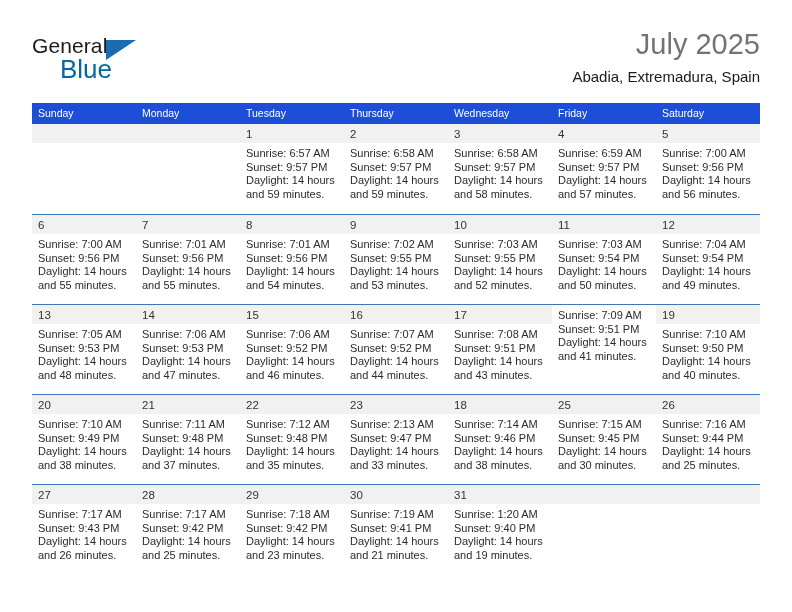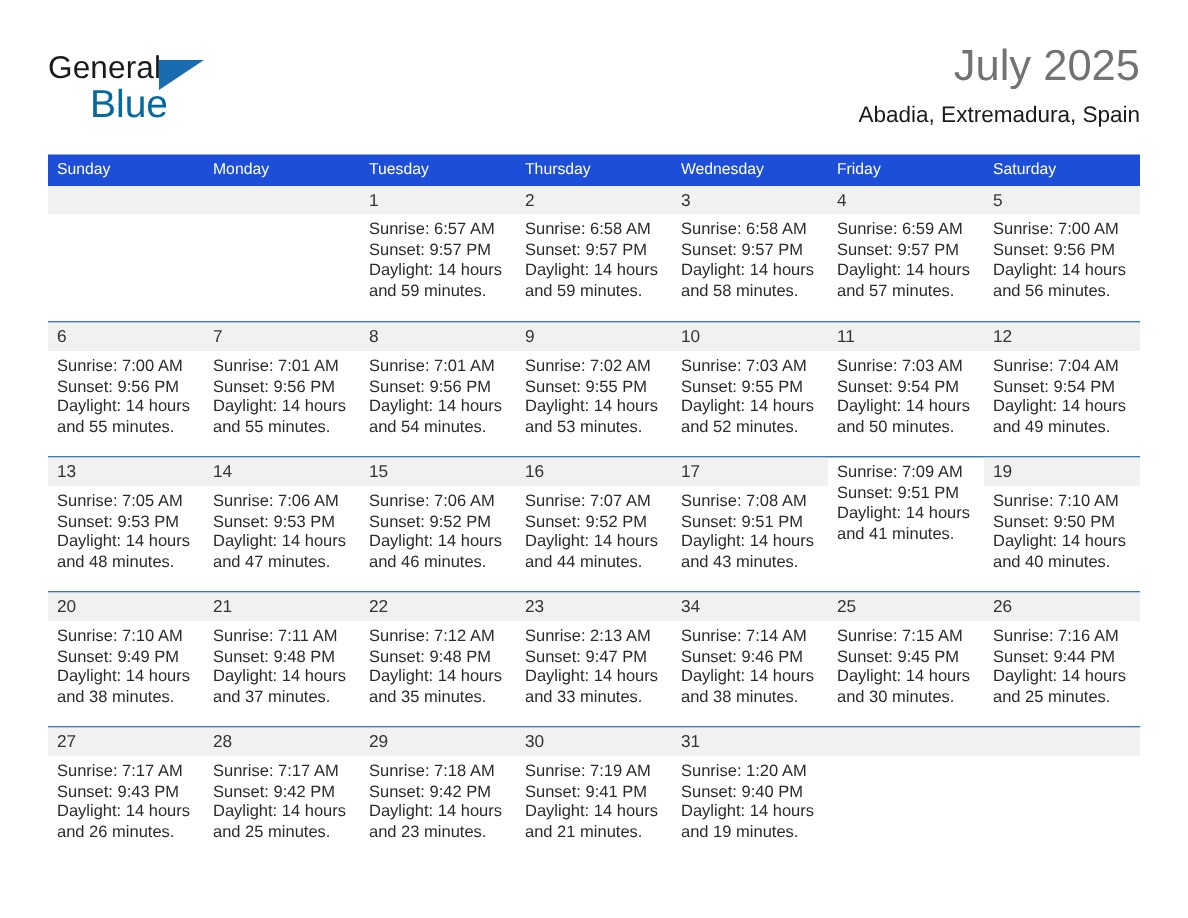--- a/index.html
+++ b/index.html
@@ -390,21 +390,21 @@
           <div class="day">
             <div class="day-num-band"><span class="day-num">23</span></div>
             <div class="day-info">
               <div>Sunrise: 2:13 AM</div>
               <div>Sunset: 9:47 PM</div>
               <div>Daylight: 14 hours</div>
               <div>and 33 minutes.</div>
             </div>
           </div>
           <div class="day">
-            <div class="day-num-band"><span class="day-num">34</span></div>
+            <div class="day-num-band"><span class="day-num">18</span></div>
             <div class="day-info">
               <div>Sunrise: 7:14 AM</div>
               <div>Sunset: 9:46 PM</div>
               <div>Daylight: 14 hours</div>
               <div>and 38 minutes.</div>
             </div>
           </div>
           <div class="day">
             <div class="day-num-band"><span class="day-num">25</span></div>
             <div class="day-info">

